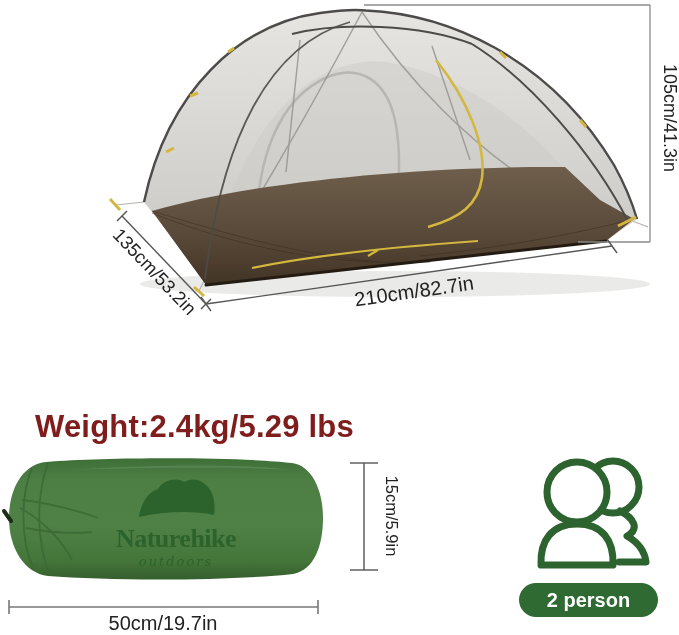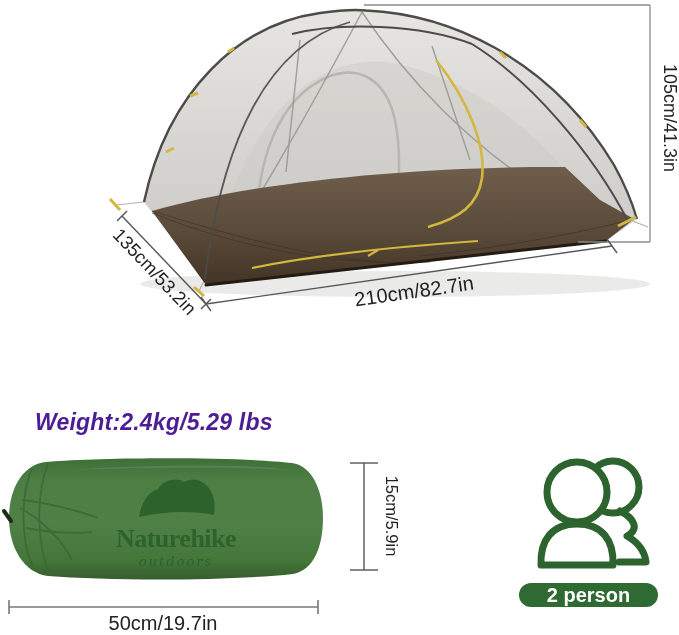--- a/index.html
+++ b/index.html
@@ -4,25 +4,25 @@
 <style>
   html,body{margin:0;padding:0;background:#ffffff;}
   .canvas{
     position:relative;width:679px;height:635px;background:#ffffff;overflow:hidden;
     font-family:"Liberation Sans",sans-serif;
   }
   .canvas svg{position:absolute;left:0;top:0;}
   .dim-text{fill:#222222;font-family:"Liberation Sans",sans-serif;}
   .weight-text{
     position:absolute;left:35px;top:409px;
-    font-size:23px;font-weight:bold;color:#4c1d95;letter-spacing:.2px;
-    font-family:"Liberation Sans",sans-serif;white-space:nowrap;font-style:italic;
+    font-size:31px;font-weight:bold;color:#7f1d1d;letter-spacing:.2px;
+    font-family:"Liberation Sans",sans-serif;white-space:nowrap;
   }
   .capacity-badge{
-    position:absolute;left:519px;top:583px;width:139px;height:24px;
+    position:absolute;left:519px;top:583px;width:139px;height:34px;
     background:#2e6a31;border-radius:17px;
     display:flex;align-items:center;justify-content:center;
     color:#ffffff;font-size:20px;font-weight:bold;
     font-family:"Liberation Sans",sans-serif;
   }
 </style>
 </head>
 <body>
 
 <div class="canvas">

